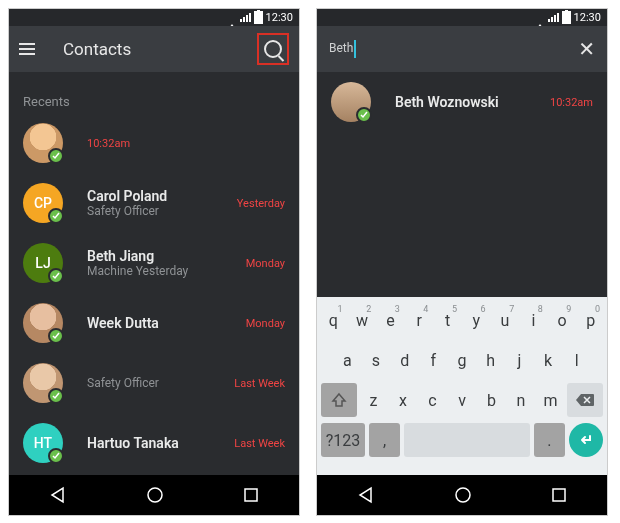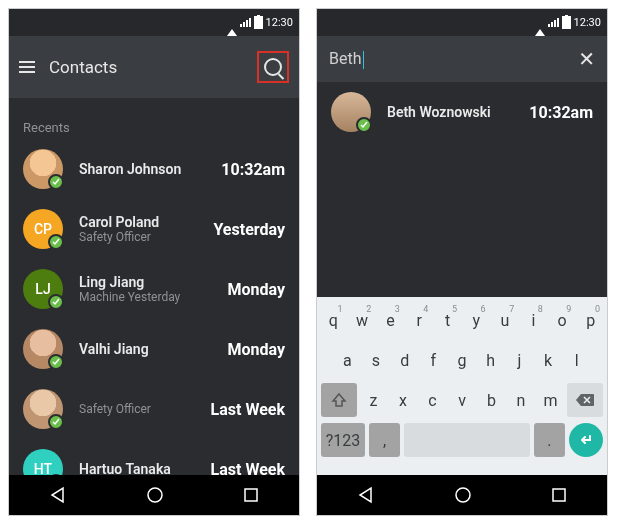--- a/index.html
+++ b/index.html
@@ -14,85 +14,85 @@
     width: 290px;
     height: 506px;
     border: 1px solid #ccc;
     display: flex;
     flex-direction: column;
     overflow: hidden;
     background: #2a2c2f;
     position: relative;
   }
   .status-bar {
-    height: 27px;
+    height: 17px;
     background: #26282b;
     display: flex;
     justify-content: flex-end;
     align-items: center;
     gap: 3px;
     padding: 0 6px;
     color: #fff;
     font-size: 11px;
   }
   .tri { width:0;height:0;border-left:5px solid transparent;border-right:5px solid transparent;border-bottom:7px solid #fff; transform:rotate(0deg);}
   .sig { display:flex; align-items:flex-end; gap:1px; }
   .sig span { width:2px; background:#fff; display:inline-block;}
   .sig span:nth-child(1){height:3px}.sig span:nth-child(2){height:5px}.sig span:nth-child(3){height:7px}.sig span:nth-child(4){height:9px}
   .batt { width:7px;height:11px;border:1px solid #fff; position:relative; background:#fff;}
   .batt:before{content:'';position:absolute;top:-2px;left:2px;width:3px;height:1px;background:#fff;}
   .app-bar {
     height: 46px;
     background: #3a3d41;
     display: flex;
     align-items: center;
-    padding: 8px 10px;
+    padding: 0 10px;
     color: #e7e7e7;
-    gap: 14px;
+    gap: 28px;
   }
   .app-title { font-size: 17px; font-weight:400; flex:1; }
   .hamburger { display:flex;flex-direction:column;gap:3px; }
   .hamburger span{width:16px;height:2px;background:#e7e7e7;}
   .search-btn {
     width:28px;height:28px;display:flex;align-items:center;justify-content:center;
     border:2px solid #d93025;
   }
   .mag { width:14px;height:14px;border:2px solid #e7e7e7;border-radius:50%; position:relative;}
   .mag:after{content:'';position:absolute;width:2px;height:7px;background:#e7e7e7;transform:rotate(-45deg);bottom:-6px;right:-2px;}
   .section-label {
     color:#8f9295; font-size:13px; padding:10px 14px 4px;margin-top:12px;
   }
   .list { flex:1; overflow:hidden; }
   .row {
-    display:flex; align-items:center; padding:10px 14px; gap:16px;
+    display:flex; align-items:center; padding:10px 14px; gap:24px;
   }
   .avatar {
     width:40px;height:40px;border-radius:50%; position:relative; flex:none;
     display:flex;align-items:center;justify-content:center; color:#fff; font-size:14px; font-weight:500;
     background-size:cover; background-position:center;
   }
   .presence {
     position:absolute; bottom:-1px; right:-1px; width:12px;height:12px;border-radius:50%;
     background:#6abf4b; border:2px solid #2a2c2f;
   }
   .presence svg{width:8px;height:8px;display:block;margin:2px auto 0;}
   .info { flex:1; min-width:0; }
   .name { color:#e9eaea; font-size:14px; font-weight:600; white-space:nowrap; overflow:hidden; text-overflow:ellipsis;}
   .sub  { color:#8f9295; font-size:12px; }
-  .time { color:#ffffff; font-size:16px;font-weight:bold; }
+  .time { color:#ef4444; font-size:11px; }
   .nav-bar {
     height:40px; background:#000; display:flex; align-items:center; justify-content:space-around;
   }
   .nav-ico { stroke:#fff; fill:none; }
   
   .search-bar {
     height:46px; background:#3a3d41; display:flex; align-items:center; padding:0 12px; gap:10px;
   }
   .search-input {
-    flex:1; color:#cfd1d2; font-size:16px; position:relative;
+    flex:1; color:#cfd1d2; font-size:12px; position:relative;
   }
   .cursor {
     display:inline-block; width:1.5px; height:18px; background:#33c1dd; vertical-align:middle; margin-left:1px;
   }
   .close-x { color:#e7e7e7; font-size:20px; }
   .keyboard {
     background:#eceff1; padding:6px 4px 4px; display:flex; flex-direction:column; gap:6px;
     height:178px; box-sizing:border-box;
   }
   .krow { display:flex; gap:4px; justify-content:center; }
@@ -145,23 +145,20 @@
 
   <div class="list" id="contact-list">
       <div class="row">
         <div class="avatar face1">
           <div class="presence">
             <svg viewBox="0 0 8 8">
               <polyline points="1,4 3,6 7,1" stroke="#fff" stroke-width="1.5" fill="none"></polyline>
             </svg>
           </div>
         </div>
-        <div class="info">
-          <div class="name">Sharon Johnson</div>
-        </div>
         <div class="time">10:32am</div>
       </div>
       <div class="row">
         <div class="avatar" style="background: rgb(245, 166, 35);">CP<div class="presence">
             <svg viewBox="0 0 8 8">
               <polyline points="1,4 3,6 7,1" stroke="#fff" stroke-width="1.5" fill="none"></polyline>
             </svg>
           </div></div>
         <div class="info">
           <div class="name">Carol Poland</div>
@@ -169,35 +166,35 @@
         </div>
         <div class="time">Yesterday</div>
       </div>
       <div class="row">
         <div class="avatar" style="background: #4d7c0f;">LJ<div class="presence">
             <svg viewBox="0 0 8 8">
               <polyline points="1,4 3,6 7,1" stroke="#fff" stroke-width="1.5" fill="none"></polyline>
             </svg>
           </div></div>
         <div class="info">
-          <div class="name">Ling Jiang</div>
+          <div class="name">Beth Jiang</div>
           <div class="sub">Machine Yesterday</div>
         </div>
         <div class="time">Monday</div>
       </div>
       <div class="row">
         <div class="avatar face2">
           <div class="presence">
             <svg viewBox="0 0 8 8">
               <polyline points="1,4 3,6 7,1" stroke="#fff" stroke-width="1.5" fill="none"></polyline>
             </svg>
           </div>
         </div>
         <div class="info">
-          <div class="name">Valhi Jiang</div>
+          <div class="name">Week Dutta</div>
         </div>
         <div class="time">Monday</div>
       </div>
       <div class="row">
         <div class="avatar face3">
           <div class="presence">
             <svg viewBox="0 0 8 8">
               <polyline points="1,4 3,6 7,1" stroke="#fff" stroke-width="1.5" fill="none"></polyline>
             </svg>
           </div>

